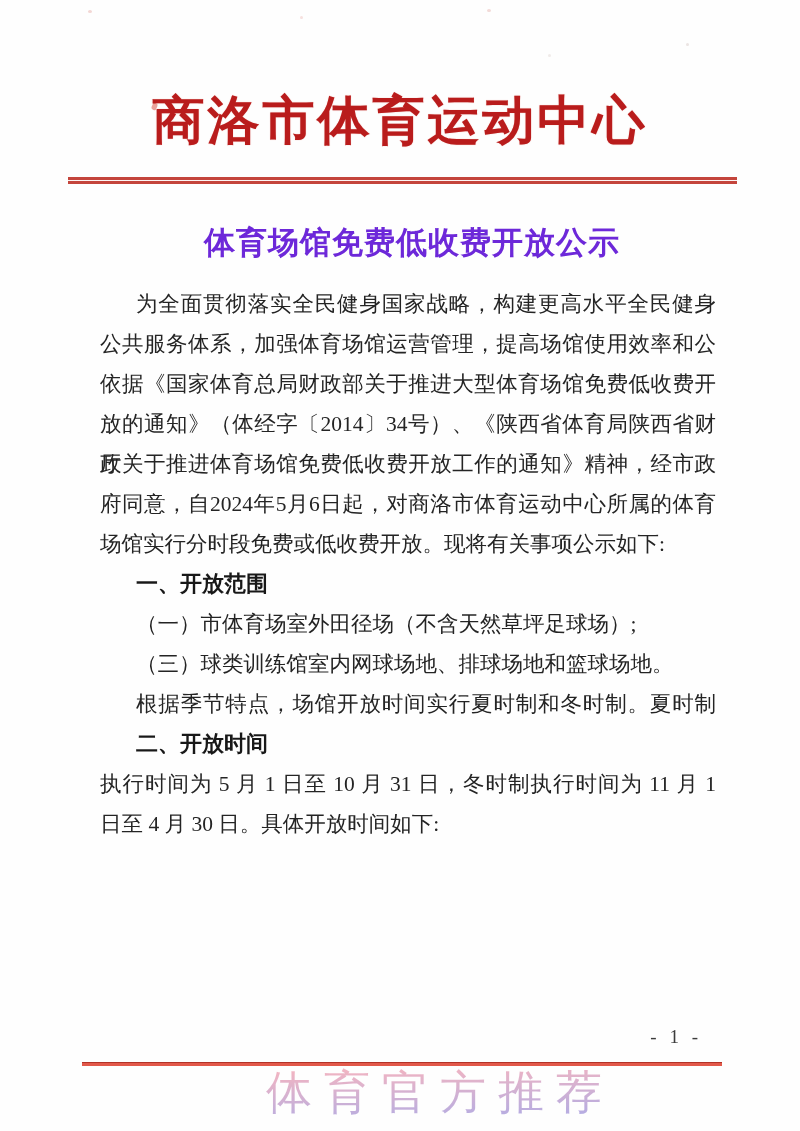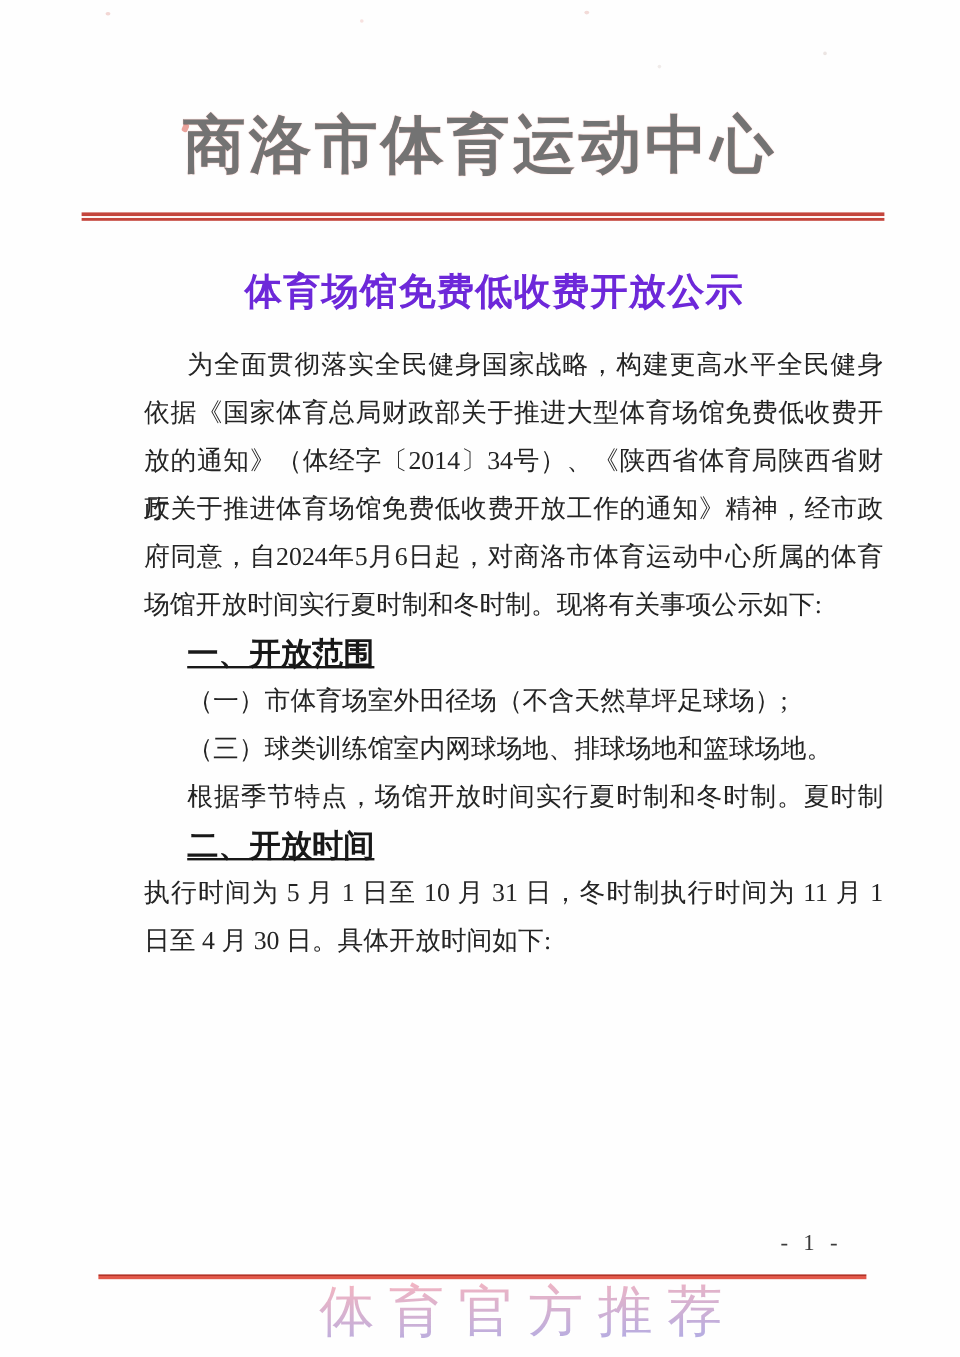--- a/index.html
+++ b/index.html
@@ -15,21 +15,21 @@
   .org-title {
     position: absolute;
     top: 86px;
     left: 0;
     width: 100%;
     margin: 0;
     text-align: center;
     font-size: 52px;
     font-weight: bold;
     letter-spacing: 3px;
-    color: #737373;
+    color: #b91c1c;
     text-shadow: 0 0 1px rgba(210,58,43,.45);
   }
   .header-rule {
     position: absolute;
     top: 177px;
     left: 68px;
     width: 669px;
     height: 7px;
     background: linear-gradient(to bottom,
       #c4453c 0px, #c4453c 3px,
@@ -46,39 +46,37 @@
     font-size: 31px;
     font-weight: bold;
     letter-spacing: 1px;
     color: #6d28d9;
   }
   .doc-body {
     position: absolute;
     top: 284px;
     left: 100px;
     width: 616px;
-    margin-left: 20px;
   }
   .line {
     font-size: 21.5px;
     line-height: 40px;
     height: 40px;
     color: #242424;
   }
   .line.just {
     text-align: justify;
     text-align-last: justify;
   }
   .line.indent { padding-left: 36px; }
   .line.heading {
     font-family: "Liberation Sans", "DejaVu Sans", sans-serif;
     font-weight: bold;
-    font-size: 26px;
+    font-size: 22px;
     color: #181818;
-    text-decoration: underline;
   }
   .page-number {
     position: absolute;
     top: 1026px;
     right: 98px;
     font-size: 19px;
     letter-spacing: 4px;
     color: #3c3c3c;
   }
   .footer-rule {
@@ -131,25 +129,26 @@
   <span class="speck s6"></span>
 
   <h1 class="org-title">商洛市体育运动中心</h1>
 
   <div class="header-rule"></div>
 
   <h2 class="doc-title">体育场馆免费低收费开放公示</h2>
 
   <div class="doc-body">
       <div class="line indent just">为全面贯彻落实全民健身国家战略，构建更高水平全民健身</div>
+      <div class="line just">公共服务体系，加强体育场馆运营管理，提高场馆使用效率和公</div>
       <div class="line just">依据《国家体育总局财政部关于推进大型体育场馆免费低收费开</div>
       <div class="line just">放的通知》（体经字〔2014〕34号）、《陕西省体育局陕西省财政</div>
       <div class="line just">厅关于推进体育场馆免费低收费开放工作的通知》精神，经市政</div>
       <div class="line just">府同意，自2024年5月6日起，对商洛市体育运动中心所属的体育</div>
-      <div class="line">场馆开放时间实行夏时制和冬时制。现将有关事项公示如下:</div>
+      <div class="line">场馆实行分时段免费或低收费开放。现将有关事项公示如下:</div>
       <div class="line heading indent">一、开放范围</div>
       <div class="line indent">（一）市体育场室外田径场（不含天然草坪足球场）;</div>
       <div class="line indent">（三）球类训练馆室内网球场地、排球场地和篮球场地。</div>
       <div class="line indent just">根据季节特点，场馆开放时间实行夏时制和冬时制。夏时制</div>
       <div class="line heading indent">二、开放时间</div>
       <div class="line just">执行时间为 5 月 1 日至 10 月 31 日，冬时制执行时间为 11 月 1</div>
       <div class="line">日至 4 月 30 日。具体开放时间如下:</div>
     </div>
 
   <div class="page-number">- 1 -</div>

